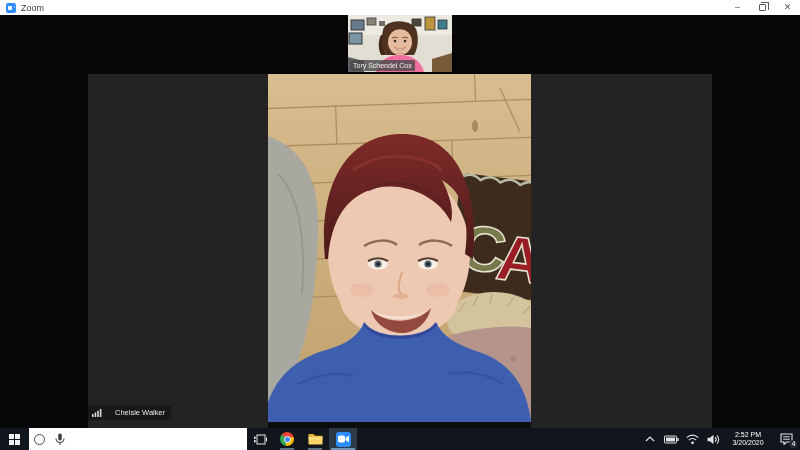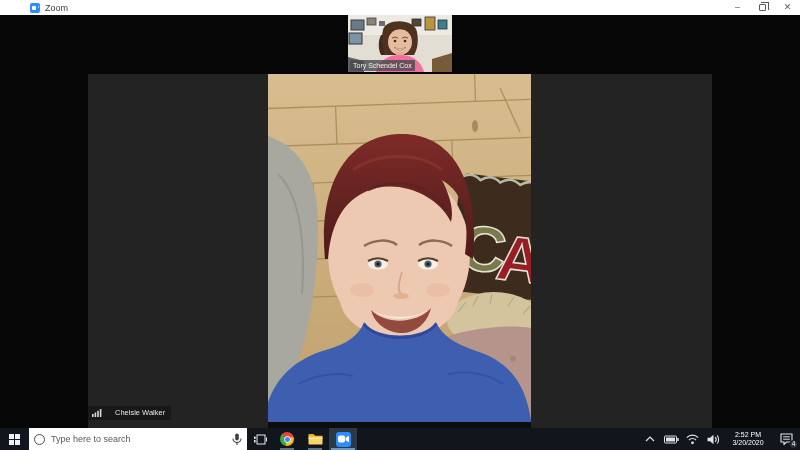--- a/index.html
+++ b/index.html
@@ -1,21 +1,21 @@
 <!DOCTYPE html>
 <html><head>
 <meta charset="utf-8">
 <style>
   * { box-sizing: border-box; margin: 0; padding: 0; }
   html,body { width: 800px; height: 450px; overflow: hidden; }
   body { position: relative; font-family: "Liberation Sans", sans-serif; background: #000; }
 
   
   .titlebar { position:absolute; left:0; top:0; width:800px; height:15px; background:#ffffff;
-              display:flex; align-items:center; z-index:30;padding-left:24px; }
+              display:flex; align-items:center; z-index:30; }
   .app-icon { width:10px; height:10px; border-radius:2px; background:#2D8CFF; margin-left:6px;
               position:relative; flex:none; }
   .app-icon::before { content:""; position:absolute; left:2px; top:3px; width:4px; height:4px;
               border-radius:1px; background:#fff; }
   .app-icon::after { content:""; position:absolute; left:6.5px; top:3.5px; border:1.7px solid transparent;
               border-right-color:#fff; }
   .title-text { font-size:9px; color:#3c3c3c; margin-left:5px; }
   .win-controls { margin-left:auto; display:flex; height:100%; }
   .win-btn { width:25px; height:100%; display:flex; align-items:center; justify-content:center;
              color:#5a5a5a; font-size:9px; line-height:1; }
@@ -234,21 +234,20 @@
     <svg width="11" height="11" viewBox="0 0 11 11">
       <rect x="0" y="0" width="5" height="5" fill="#eef2f5"></rect>
       <rect x="6" y="0" width="5" height="5" fill="#eef2f5"></rect>
       <rect x="0" y="6" width="5" height="5" fill="#eef2f5"></rect>
       <rect x="6" y="6" width="5" height="5" fill="#eef2f5"></rect>
     </svg>
   </div>
 
   <div class="searchbox">
     <span class="cortana-ring"></span>
-    <input class="search-input" type="text" placeholder="Type here to search" style="">
     <svg class="mic" width="10" height="13" viewBox="0 0 10 13">
       <rect x="3.2" y="0.5" width="3.6" height="7" rx="1.8" fill="#3f3f3f"></rect>
       <path d="M1,5.5 a4,4 0 0 0 8,0" stroke="#3f3f3f" stroke-width="1.1" fill="none"></path>
       <line x1="5" y1="9.5" x2="5" y2="12" stroke="#3f3f3f" stroke-width="1.1"></line>
     </svg>
   </div>
 
   <div class="tb-btn taskview-btn">
     <svg width="13" height="11" viewBox="0 0 13 11">
       <rect x="3" y="1" width="8" height="9" fill="none" stroke="#e8e8e8" stroke-width="1"></rect>

